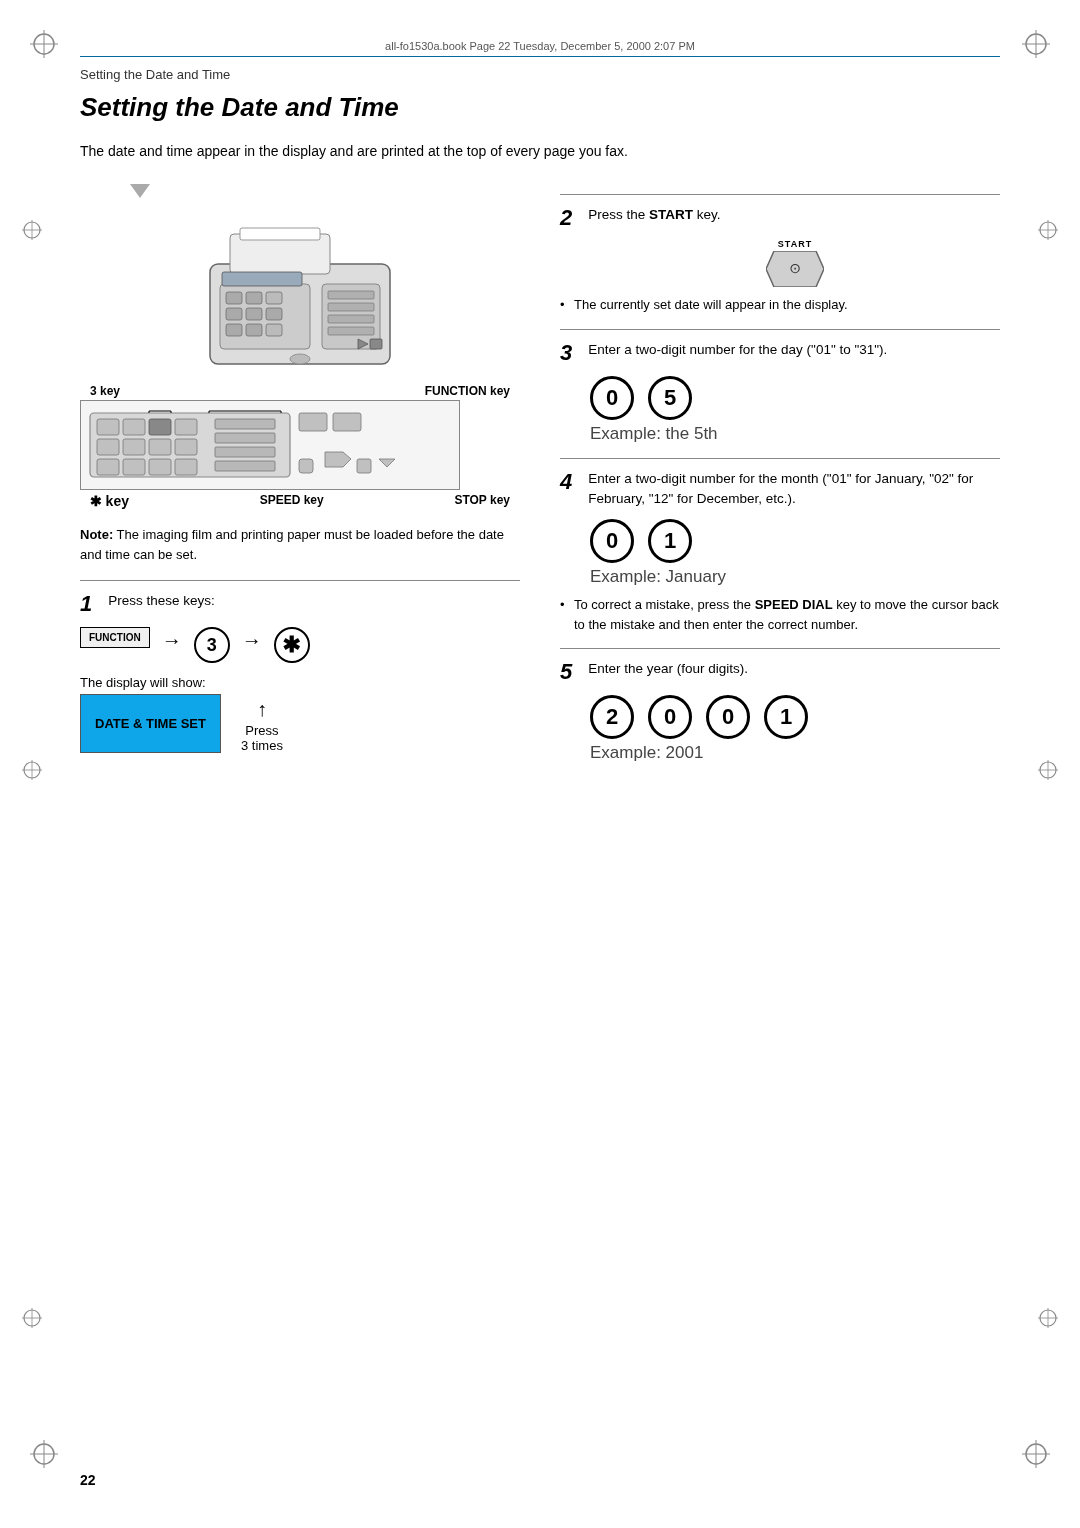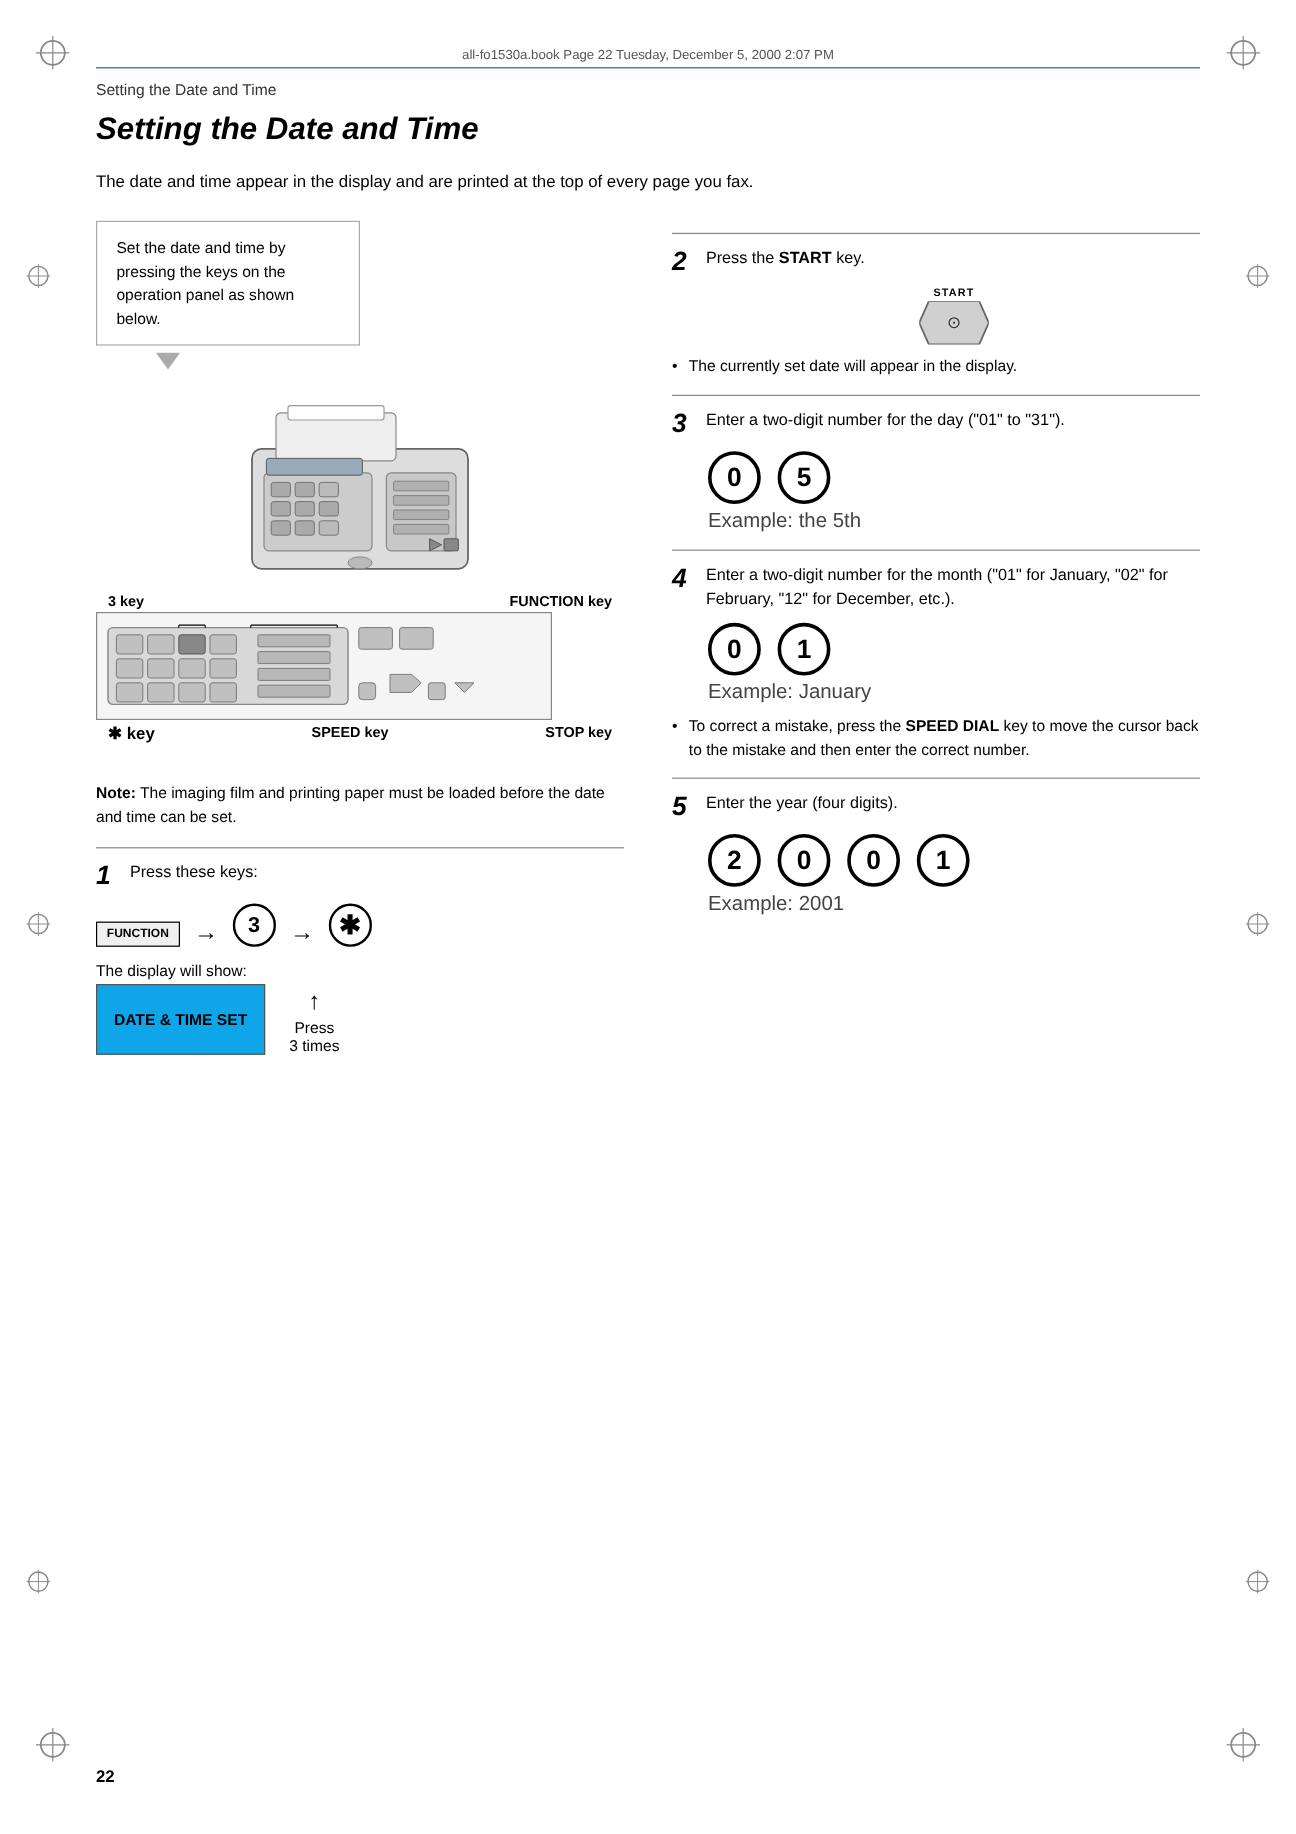--- a/index.html
+++ b/index.html
@@ -167,21 +167,21 @@
       gap: 8px;
     }
     .step-content {
       font-size: 13.5px;
       line-height: 1.5;
     }
 
     
     .step1-keys {
       display: flex;
-      align-items: flex-end;
+      align-items: flex-start;
       gap: 12px;
       margin: 10px 0 8px 0;
     }
     .function-key-box {
       border: 1.5px solid #000;
       padding: 4px 8px;
       font-size: 10px;
       font-weight: bold;
       background: #f0f0f0;
     }
@@ -390,23 +390,20 @@
 
   <div class="page-title">Setting the Date and Time</div>
 
   <div class="intro-text">The date and time appear in the display and are printed at the top of every page you fax.</div>
 
   <div class="two-col">
 
     <div class="left-col">
 
       <div style="display:flex; flex-direction:column; align-items:flex-start; margin-bottom:4px;">
-        <div class="callout-box">
-          <span>Set the date and time by pressing the keys on the operation panel as shown below.</span>
-        </div>
         <div class="callout-tail"></div>
       </div>
 
       <div class="fax-illustration">
         <svg width="220" height="170" viewBox="0 0 220 170">
 
           <rect x="20" y="60" width="180" height="100" rx="8" ry="8" fill="#ddd" stroke="#666" stroke-width="1.5"></rect>
 
           <rect x="40" y="30" width="100" height="40" rx="4" fill="#eee" stroke="#888" stroke-width="1"></rect>
 
@@ -489,21 +486,21 @@
           <line x1="124" y1="6" x2="196" y2="6" stroke="#000" stroke-width="1"></line>
         </svg>
       </div>
 
       <div class="key-labels-bottom">
         <span class="key-label-star">✱ key</span>
         <span>SPEED key</span>
         <span>STOP key</span>
       </div>
 
-      <div class="note-block" style="margin-top:32px;">
+      <div class="note-block" style="margin-top:16px;">
         <strong>Note:</strong>
         <span>The imaging film and printing paper must be loaded before the date and time can be set.</span>
       </div>
 
       <div class="step-section" style="margin-top:16px;">
         <hr class="step-divider">
         <div class="step-inline">
           <span class="step-number">1</span>
           <span class="step-content">Press these keys:</span>
         </div>

